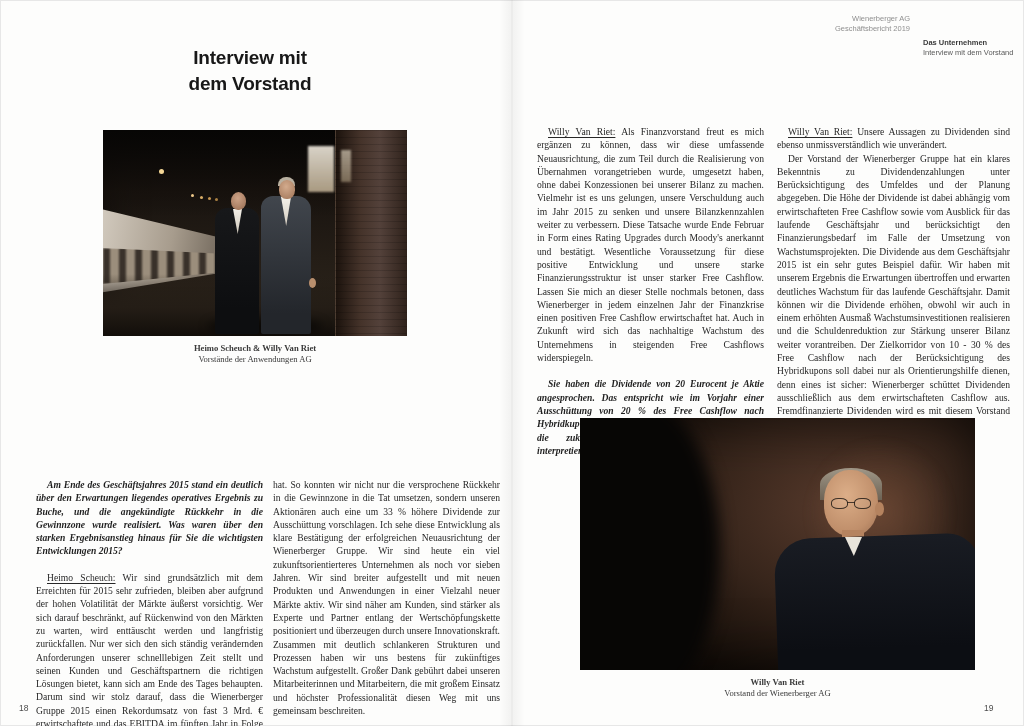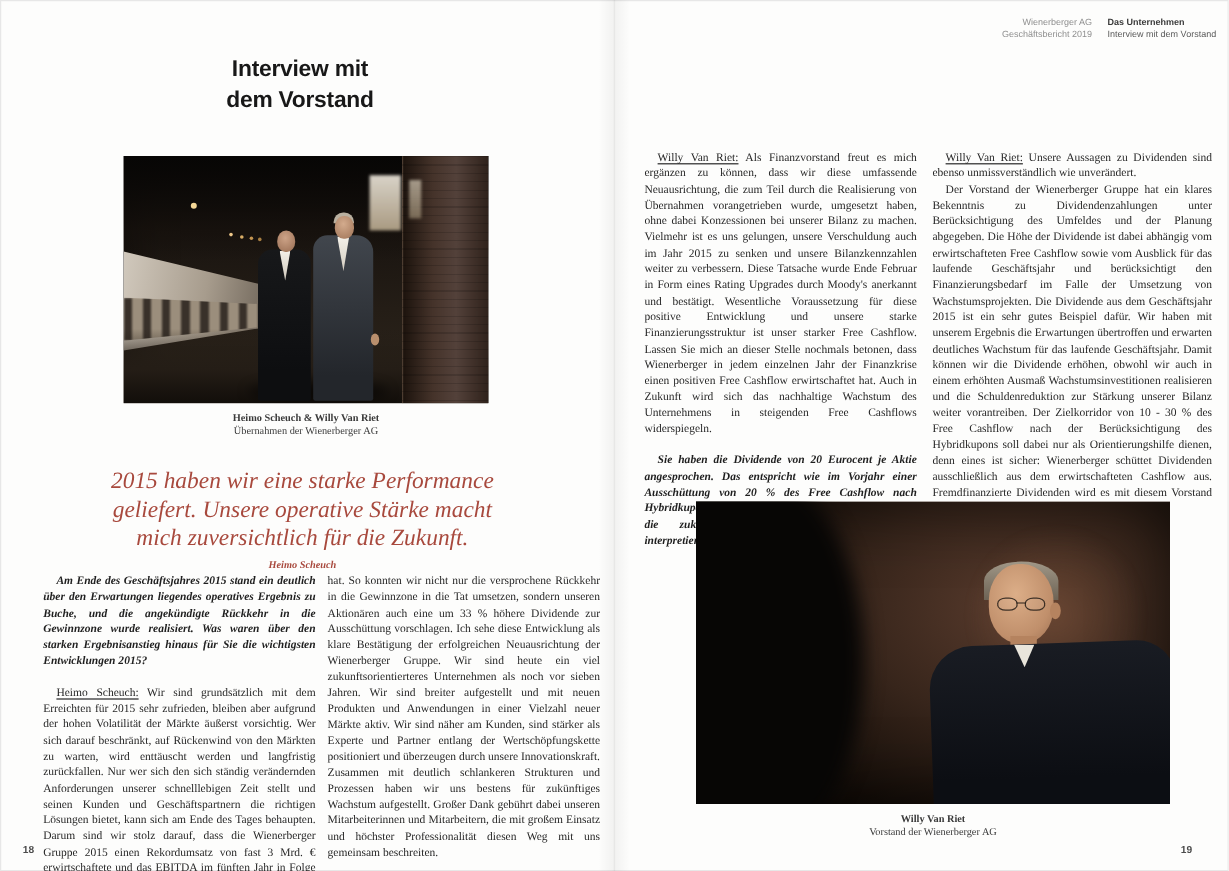--- a/index.html
+++ b/index.html
@@ -11,21 +11,21 @@
   }
   .fold {
     position:absolute; left:499px; top:0; width:26px; height:100%;
     background:linear-gradient(90deg, rgba(0,0,0,0) 0%, rgba(0,0,0,0.045) 46%, rgba(0,0,0,0.09) 50%, rgba(0,0,0,0.045) 54%, rgba(0,0,0,0) 100%);
   }
   
   .header { position:absolute; top:14px; left:828px; width:190px; display:flex; gap:13px;
     font-family:"Liberation Sans",sans-serif; font-size:7.5px; line-height:9.5px; }
   .header .hl { width:82px; text-align:right; color:#8f8f8f; }
   .header .hr { text-align:left; color:#5a5a5a; }
-  .header .hr .b { font-weight:bold; color:#3a3a3a; }
+  .header .hr .b { font-weight:bold; color:#3a3a3a;margin-top:24px; }
   
   .title { position:absolute; top:45px; left:55px; width:390px; text-align:center;
     font-family:"Liberation Sans",sans-serif; font-weight:bold; font-size:19px;
     line-height:26px; letter-spacing:-0.2px; color:#181818; }
   
   .photo1 { position:absolute; left:103px; top:130px; width:304px; height:206px;
     overflow:hidden; background:linear-gradient(180deg,#0b0908 0%,#191410 30%,#241d16 62%,#2e261d 100%);
     box-shadow:inset 0 0 40px rgba(0,0,0,0.55); }
   .p1-ceiling { position:absolute; left:0; top:0; width:100%; height:42%;
     background:linear-gradient(180deg,#070605 0%, rgba(20,15,11,0.6) 70%, rgba(20,15,11,0) 100%); }
@@ -105,21 +105,21 @@
   #lp-col1 { left:36px;  top:478px; width:227px; }
   #lp-col2 { left:273px; top:478px; width:227px; }
   #rp-col1 { left:537px; top:125px; width:227px; }
   #rp-col2 { left:777px; top:125px; width:233px; }
   .col p.gap { margin-top:13px; }
   .col p.indent { text-indent:11px; }
   .q { font-style:italic; font-weight:600; color:#1f1f1f; }
   .speaker { text-decoration:underline; text-underline-offset:1.5px; }
   
   .pagenum { position:absolute; top:703px; font-family:"Liberation Sans",sans-serif;
-    font-weight:bold; font-size:8.5px; color:#4c4c4c; }
+    font-weight:normal; font-size:8.5px; color:#4c4c4c; }
   #pn-left { left:19px; } #pn-right { left:984px; }
 </style>
 </head>
 <body>
 
 <div id="spread">
 
   <div class="header">
     <div class="hl">
       <div>Wienerberger AG</div>
@@ -152,29 +152,23 @@
     <div class="man m1-head"></div>
     <div class="man m2-body"></div>
     <div class="man m2-shirt"></div>
     <div class="man m2-hair"></div>
     <div class="man m2-head"></div>
     <div class="man m2-hand"></div>
   </div>
 
   <div class="caption" id="cap1">
     <div class="c1">Heimo Scheuch &amp; Willy Van Riet</div>
-    <div>Übernahmen der Wienerberger AG</div>
-  </div>
-
-  <div class="quote" style="color: rgb(168, 73, 61);">
-    <div>2015 haben wir eine starke Performance</div>
-    <div>geliefert. Unsere operative Stärke macht</div>
-    <div>mich zuversichtlich für die Zukunft.</div>
-    <div class="attr">Heimo Scheuch</div>
-  </div>
+    <div>Vorstände der Anwendungen AG</div>
+  </div>
+
 
   <div class="col" id="lp-col1">
     <p class="q indent">Am Ende des Geschäftsjahres 2015 stand ein deutlich über den Erwartungen liegendes operatives Ergebnis zu Buche, und die angekündigte Rückkehr in die Gewinnzone wurde realisiert. Was waren über den starken Ergebnisanstieg hinaus für Sie die wichtigsten Entwicklungen 2015?</p>
     <p class="gap indent">
       <span class="speaker">Heimo Scheuch:</span><span> Wir sind grundsätzlich mit dem Erreichten für 2015 sehr zufrieden, bleiben aber aufgrund der hohen Volatilität der Märkte äußerst vorsichtig. Wer sich darauf beschränkt, auf Rückenwind von den Märkten zu warten, wird enttäuscht werden und langfristig zurückfallen. Nur wer sich den sich ständig verändernden Anforderungen unserer schnelllebigen Zeit stellt und seinen Kunden und Geschäftspartnern die richtigen Lösungen bietet, kann sich am Ende des Tages behaupten. Darum sind wir stolz darauf, dass die Wienerberger Gruppe 2015 einen Rekordumsatz von fast 3 Mrd. € erwirtschaftete und das EBITDA im fünften Jahr in Folge gesteigert</span>
     </p>
   </div>
 
   <div class="col" id="lp-col2">
     <p>hat. So konnten wir nicht nur die versprochene Rückkehr in die Gewinnzone in die Tat umsetzen, sondern unseren Aktionären auch eine um 33 % höhere Dividende zur Ausschüttung vorschlagen. Ich sehe diese Entwicklung als klare Bestätigung der erfolgreichen Neuausrichtung der Wienerberger Gruppe. Wir sind heute ein viel zukunftsorientierteres Unternehmen als noch vor sieben Jahren. Wir sind breiter aufgestellt und mit neuen Produkten und Anwendungen in einer Vielzahl neuer Märkte aktiv. Wir sind näher am Kunden, sind stärker als Experte und Partner entlang der Wertschöpfungskette positioniert und überzeugen durch unsere Innovationskraft. Zusammen mit deutlich schlankeren Strukturen und Prozessen haben wir uns bestens für zukünftiges Wachstum aufgestellt. Großer Dank gebührt dabei unseren Mitarbeiterinnen und Mitarbeitern, die mit großem Einsatz und höchster Professionalität diesen Weg mit uns gemeinsam beschreiten.</p>

